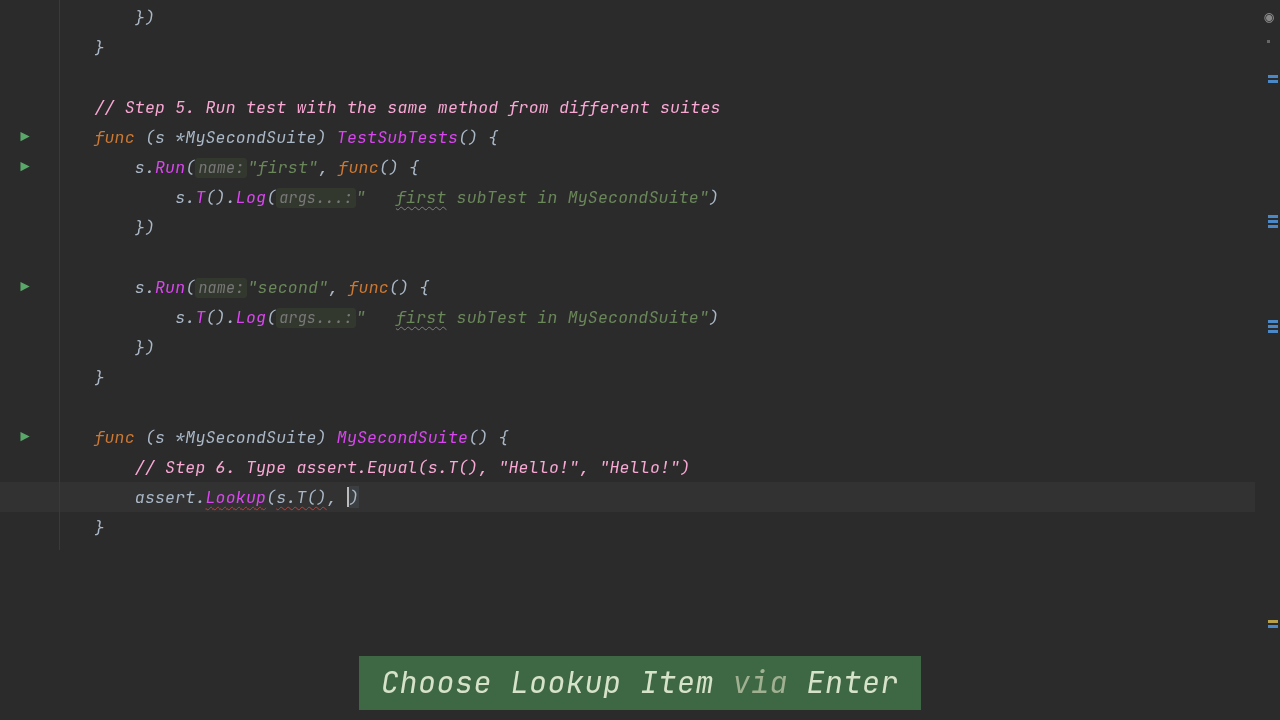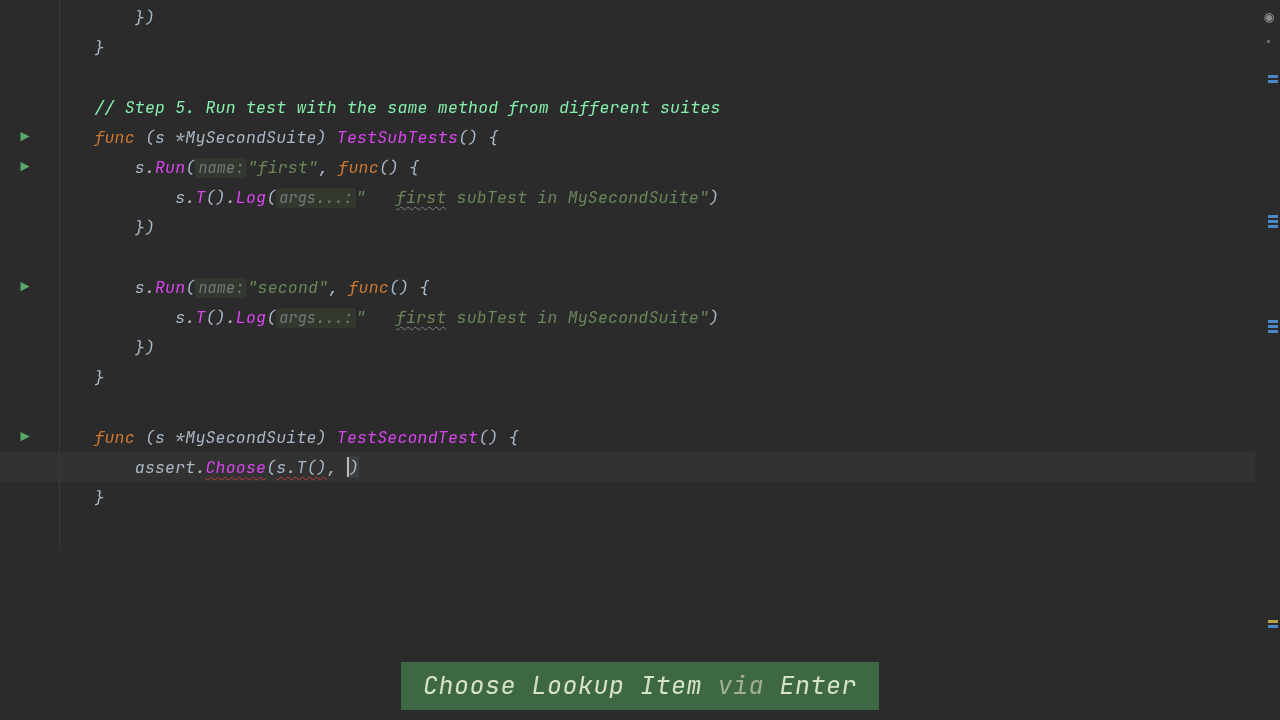--- a/index.html
+++ b/index.html
@@ -38,21 +38,21 @@
     color: #59A869;
     font-style: normal;
     font-size: 15px;
   }
   .code {
     padding-left: 4px;
   }
   .kw { color: #cc7832; text-align: right; }
   .fn { color: #d946ef; }
   .str { color: #6a8759; }
-  .cmt { color: #86efac; font-style: italic; }
+  .cmt { color: #f9a8d4; font-style: italic; }
   .hint-box {
     background: #33382f;
     border-radius: 3px;
     padding: 0 3px;
     color: #787878;
     font-size: 15px;
   }
   .warn-underline {
     text-decoration: underline wavy #808080;
     text-decoration-thickness: 1px;
@@ -118,21 +118,21 @@
     background: #666;
   }
   .banner {
     position: absolute;
     left: 50%;
     transform: translateX(-50%);
     bottom: 10px;
     background: #3e6844;
     color: #d7e3c8;
     padding: 6px 22px 8px 22px;
-    font-size: 25px;
+    font-size: 30px;
     font-style: italic;
     font-family: 'JetBrains Mono','Consolas',monospace;
     letter-spacing: 0.5px;
   }
   .banner .dim { color: #a0b090; }
 </style>
 </head>
 <body>
 
 <div class="editor">
@@ -167,27 +167,28 @@
 
   <div class="line"><div class="gutter"></div><div class="code"><span>            s.</span><span class="fn">T</span><span>().</span><span class="fn">Log</span><span>(</span><span class="hint-box">args...:</span><span class="str">"</span><span class="str warn-underline">first</span><span class="str"> subTest in MySecondSuite"</span><span>)</span></div></div>
 
   <div class="line"><div class="gutter"></div><div class="code">        })</div></div>
   <div class="line"><div class="gutter"></div><div class="code">    }</div></div>
 
   <div class="line"><div class="gutter"></div><div class="code"></div></div>
 
   <div class="line">
     <div class="gutter"><span class="run-icon">▶</span></div>
-    <div class="code"><span>    </span><span class="kw">func</span><span> (s *MySecondSuite) </span><span class="fn">TestSecondTest</span><span>() {</span></div>
-  </div>
-
+    <div class="code"><span>    </span><span class="kw">func</span><span> (s *MySecondSuite) </span><span class="fn">MySecondSuite</span><span>() {</span></div>
+  </div>
+
+  <div class="line"><div class="gutter"></div><div class="code"><span>        </span><span class="cmt">// Step 6. Type assert.Equal(s.T(), "Hello!", "Hello!")</span></div></div>
 
   <div class="line highlight-line">
     <div class="gutter"></div>
-    <div class="code"><span>        assert.</span><span class="fn err-underline">Choose</span><span>(</span><span class="err-underline">s.T()</span><span>, </span><span class="cursor"></span><span style="background:#3c3f41;">)</span></div>
+    <div class="code"><span>        assert.</span><span class="fn err-underline">Lookup</span><span>(</span><span class="err-underline">s.T()</span><span>, </span><span class="cursor"></span><span style="background:#3c3f41;">)</span></div>
   </div>
 
   <div class="line"><div class="gutter"></div><div class="code">    }</div></div>
 
   <div class="indent-guide" style="top:0px;height:550px;"></div>
 </div>
 
 <div class="right-markers">
   <span class="eye-icon">◉</span>
   <div class="tick"></div>

